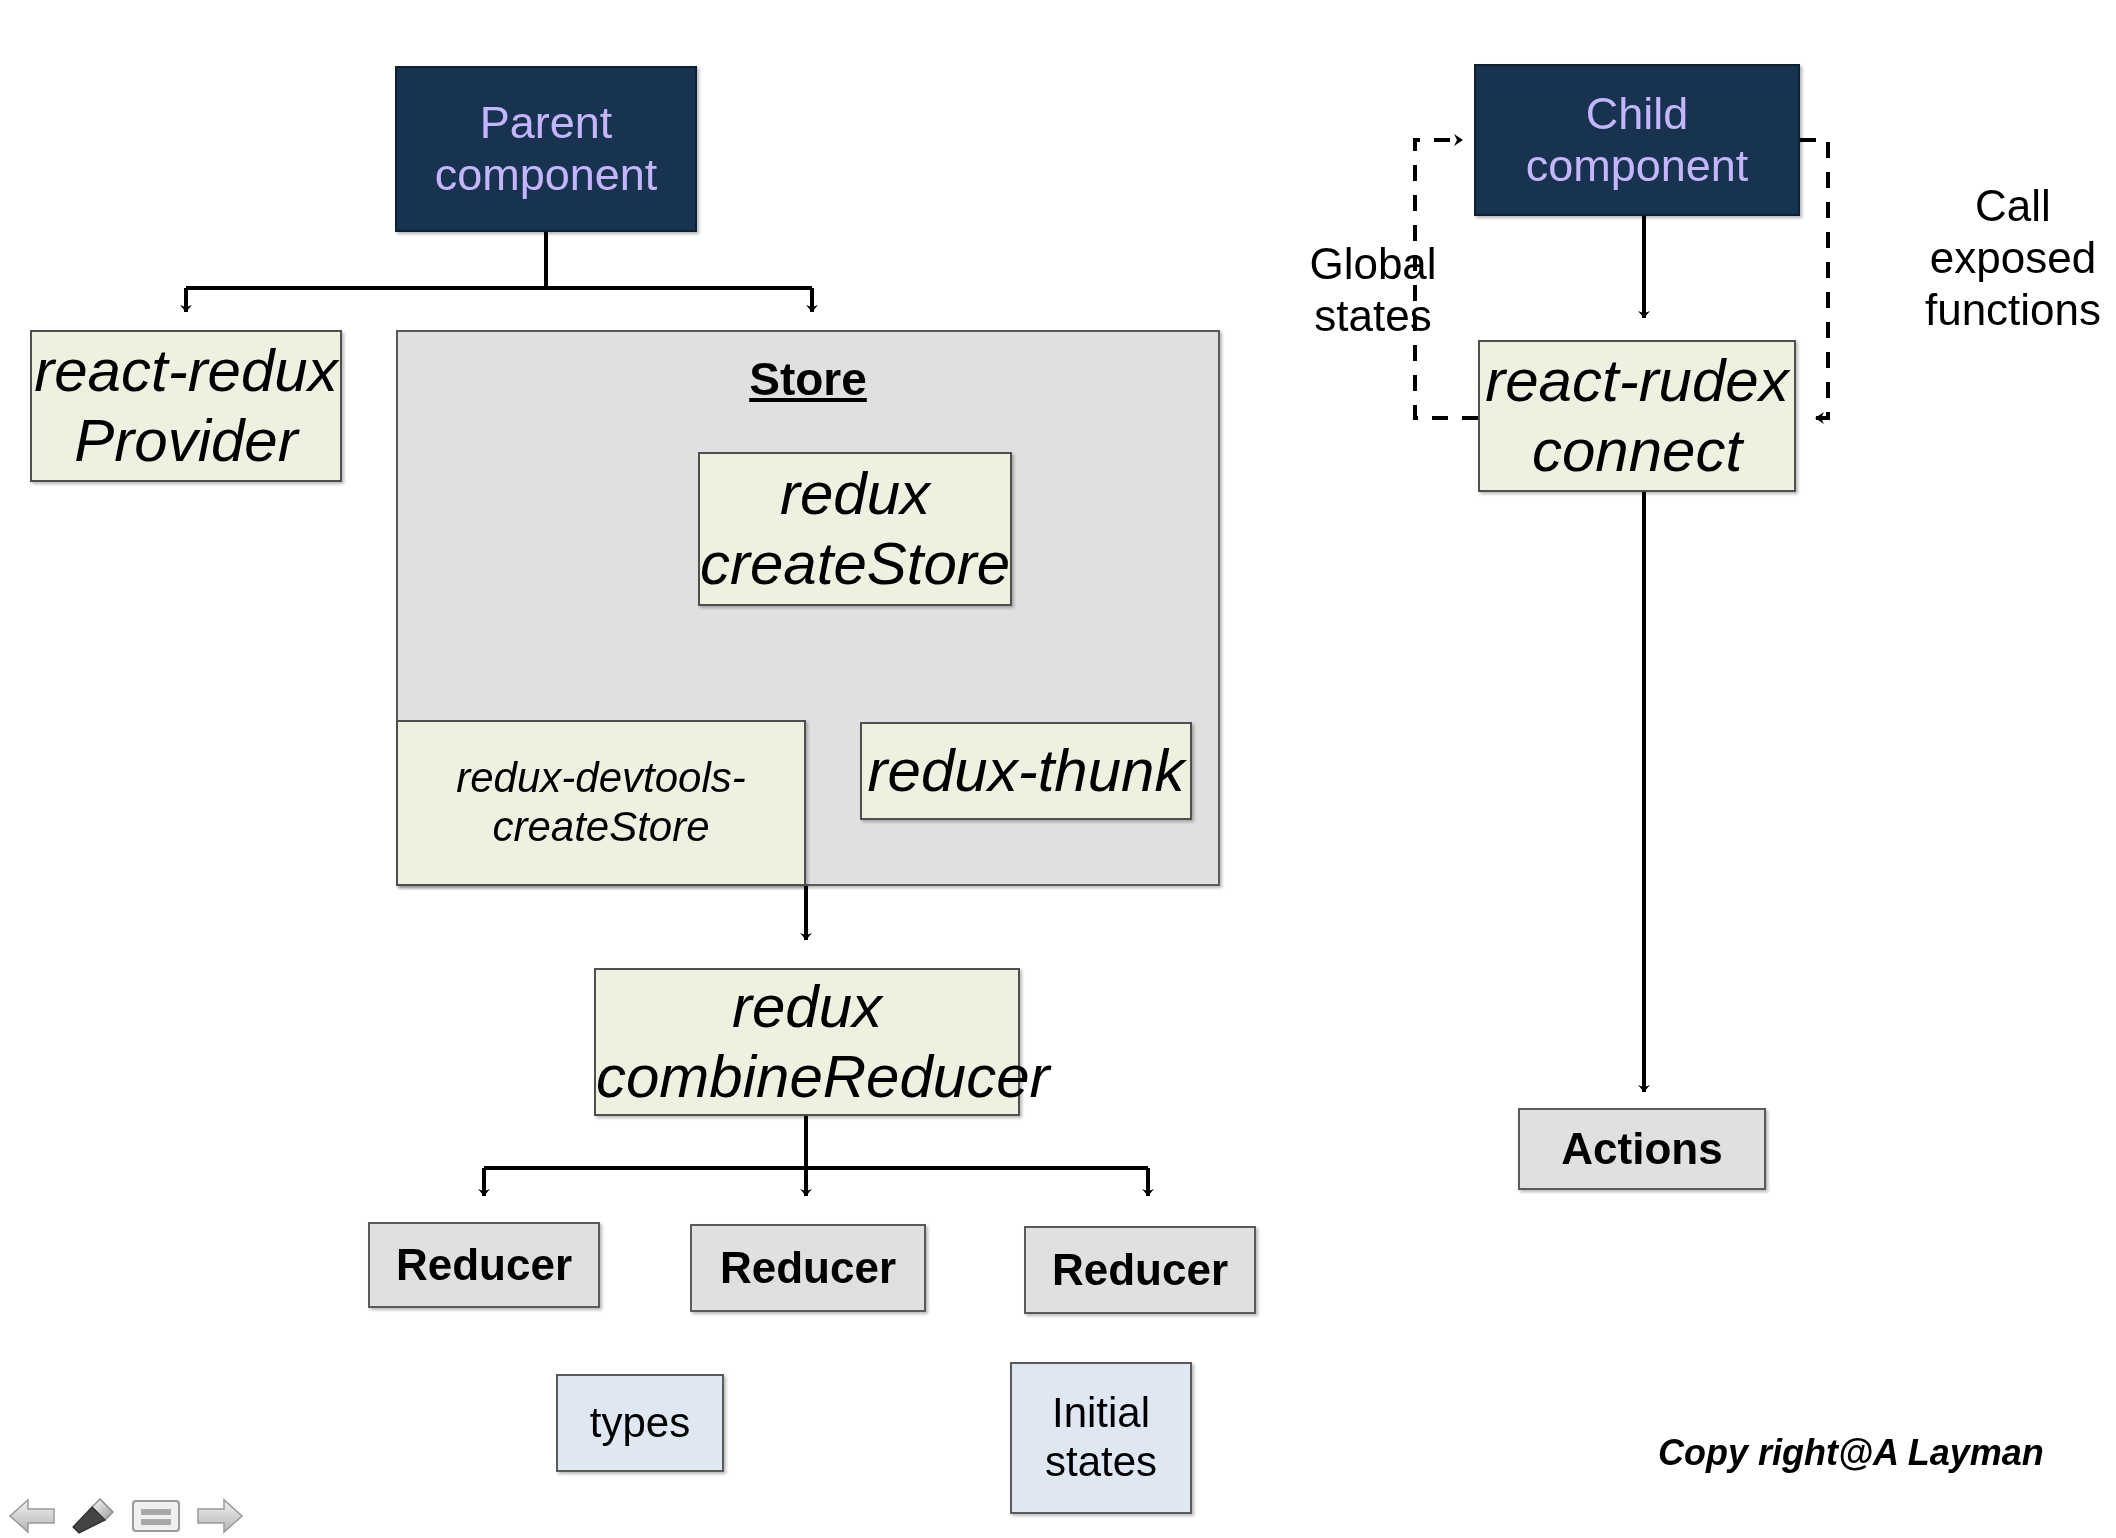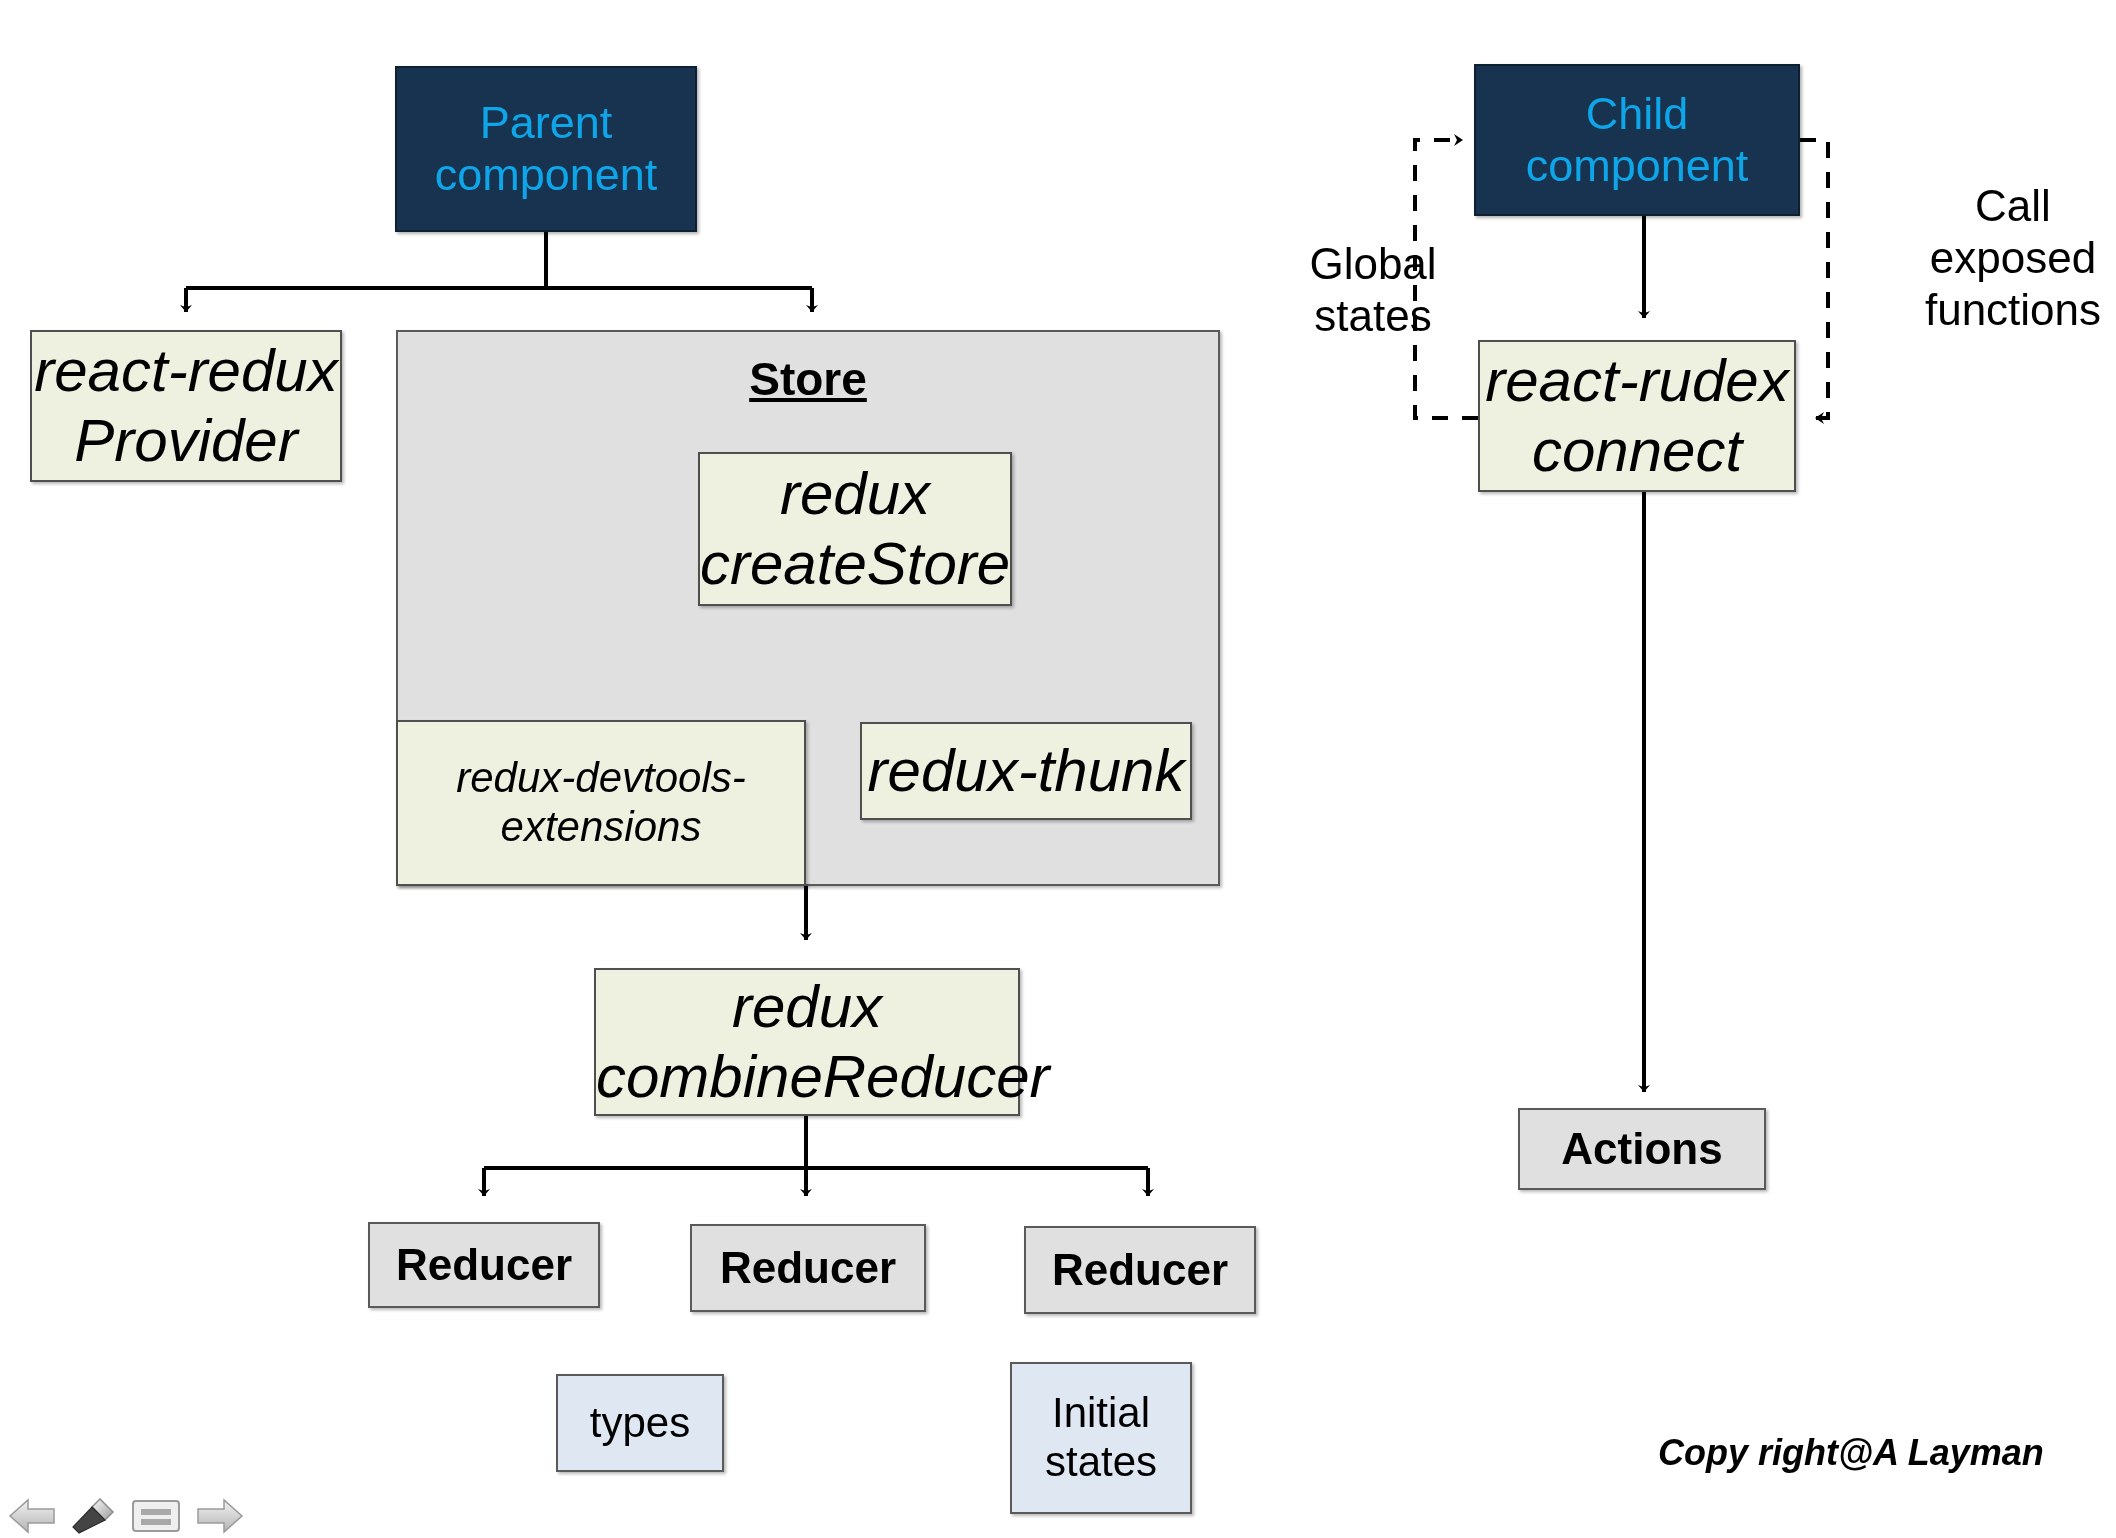--- a/index.html
+++ b/index.html
@@ -35,21 +35,21 @@
     line-height: 1.16;
   }
   .node .lbl {
     display: block;
     width: 100%;
     white-space: pre-line;
   }
   
   .comp {
     background: #17334f;
-    color: #0ea5e9;
+    color: #c4b5fd;
     border: 2px solid #0e2132;
     font-size: 45px;
     font-weight: 400;
     box-shadow: 2px 2px 3px rgba(0,0,0,0.30);
   }
   
   .lib {
     background: #eef1e0;
     color: #000000;
     border: 2px solid #4f4f4f;
@@ -171,21 +171,21 @@
   <div class="node grey" style="left:396px; top:330px; width:824px; height:556px;"></div>
   <div class="store-title" style="left:396px; top:352px; width:824px; text-align:center;">Store</div>
 
   <div class="node lib" style="left:698px; top:452px; width:314px; height:154px;">
     <span class="lbl">redux
 createStore</span>
   </div>
 
   <div class="node lib" style="left:396px; top:720px; width:410px; height:166px; font-size:42px;">
     <span class="lbl">redux-devtools-
-extensions</span>
+createStore</span>
   </div>
 
   <div class="node lib" style="left:860px; top:722px; width:332px; height:98px;">
     <span class="lbl">redux-thunk</span>
   </div>
 
   <div class="node lib" style="left:594px; top:968px; width:426px; height:148px;">
     <span class="lbl">redux
 combineReducer</span>
   </div>

